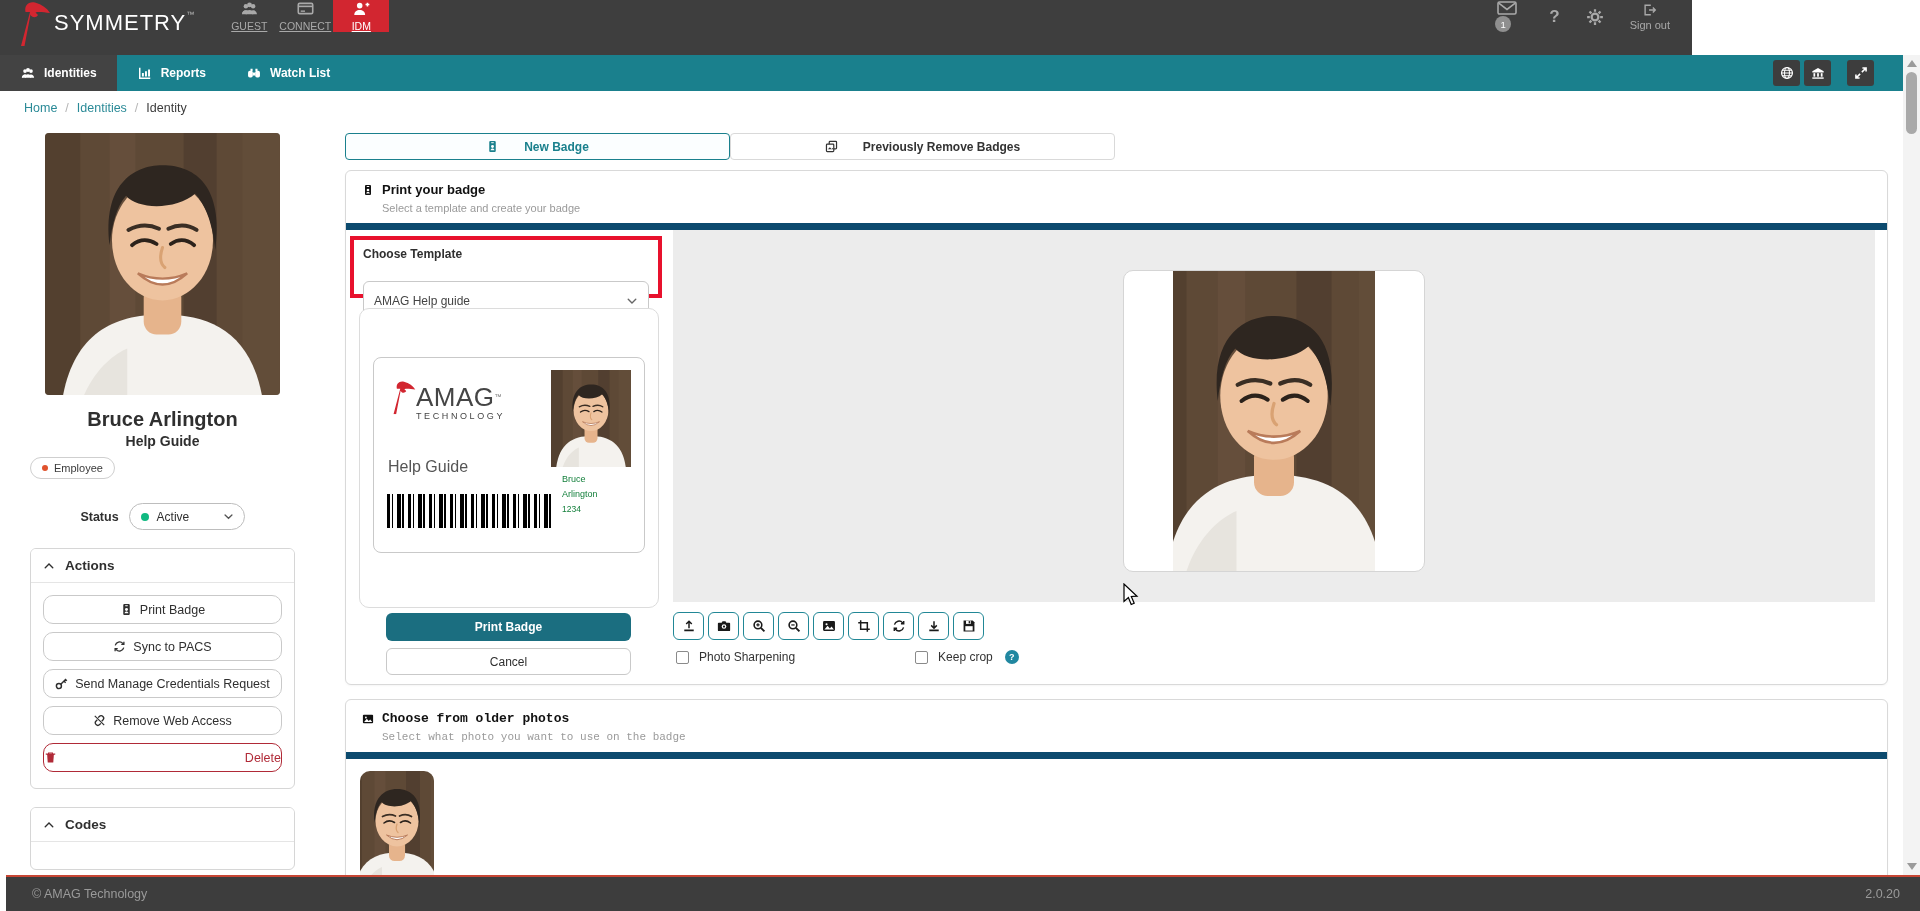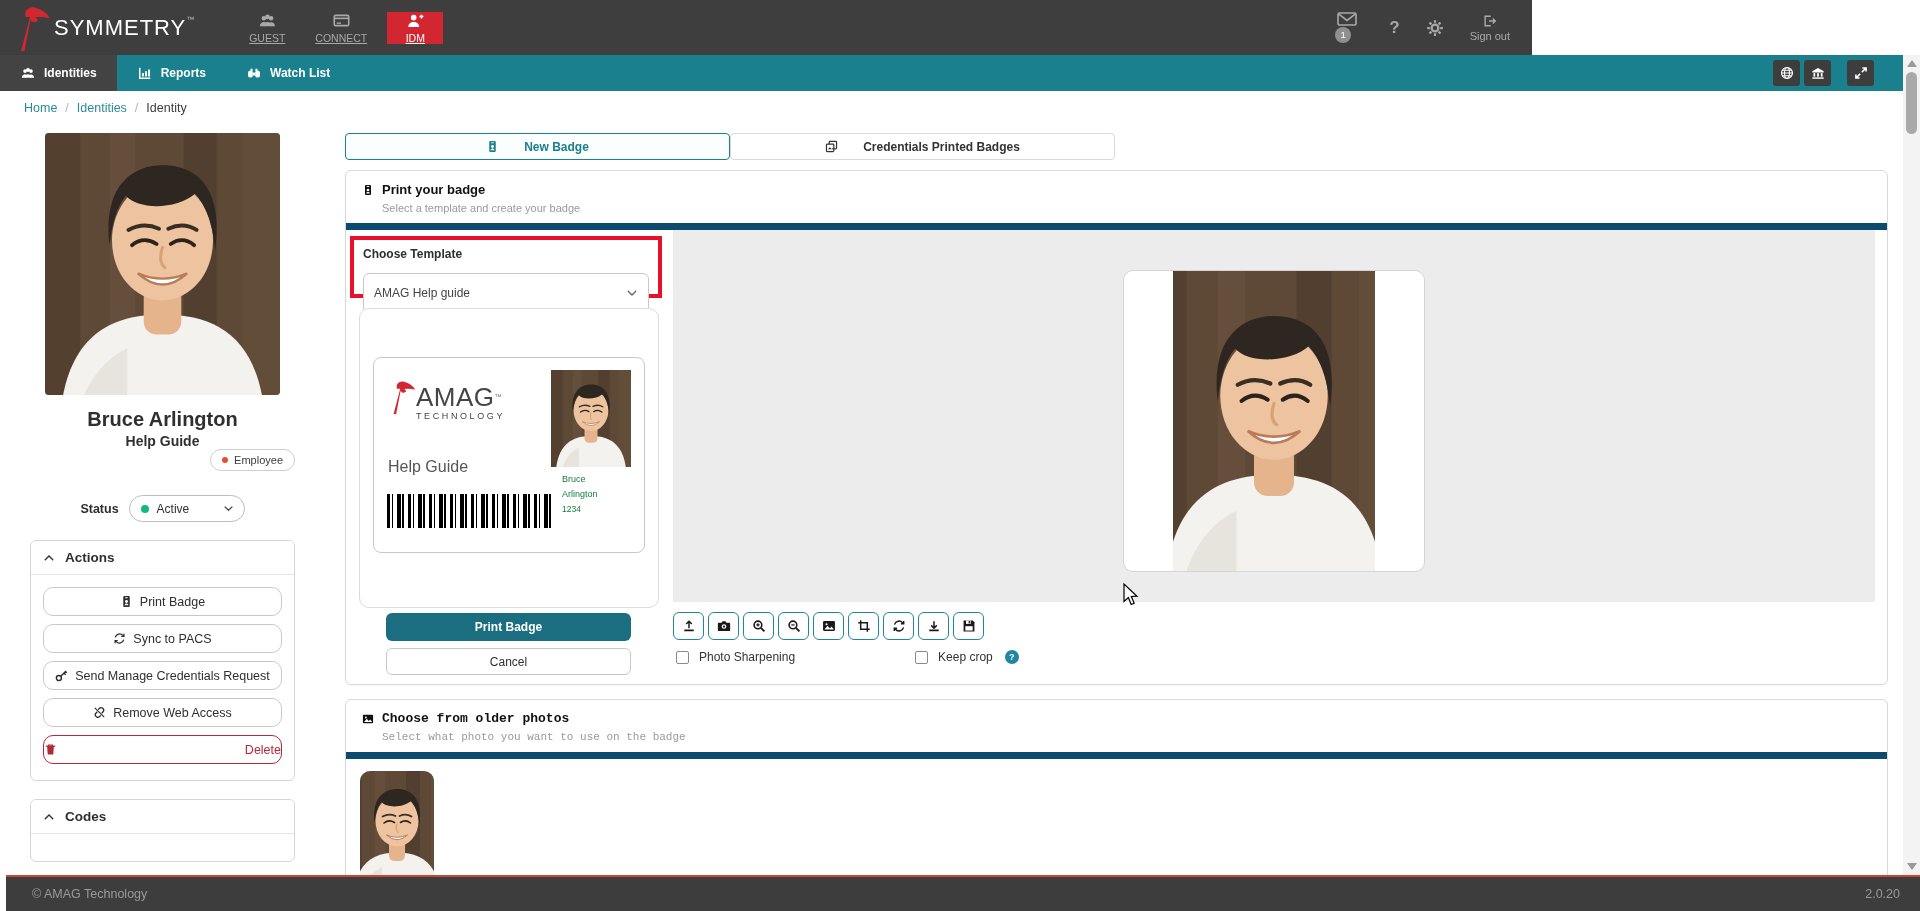--- a/index.html
+++ b/index.html
@@ -1,20 +1,20 @@
 <!DOCTYPE html>
 <html><head>
 <meta charset="utf-8">
 <style>
   * { margin:0; padding:0; box-sizing:border-box; }
   html,body { width:1920px; height:911px; overflow:hidden; font-family:"Liberation Sans", sans-serif; background:#fff; }
   .stage { position:relative; width:1920px; height:911px; background:#fff; overflow:hidden; }
 
   
-  .topbar { position:absolute; left:0; top:0; width:1532px; height:55px; background:#3e3e3e; display:flex; align-items:center; z-index:30;gap:18px; }
+  .topbar { position:absolute; left:0; top:0; width:1692px; height:55px; background:#3e3e3e; display:flex; align-items:flex-start; z-index:30; }
   .brand { display:flex; align-items:center; padding:0 26px 0 10px; }
   .brand-eagle { width:42px; height:46px; margin-right:2px; }
   .brand-text { color:#fff; font-size:22px; letter-spacing:1px; font-weight:400; }
   .brand-tm { color:#bbb; font-size:8px; vertical-align:top; }
   .app-tab { width:56px; display:flex; flex-direction:column; align-items:center; justify-content:center; gap:3px; color:#a9a9a9; font-size:10.5px; cursor:pointer;text-decoration:underline; }
   .app-tab svg { width:17px; height:17px; }
   .app-tab.active { background:#d22630; color:#fff; }
   .topbar-right { margin-left:auto; display:flex; align-items:center; gap:26px; padding-right:22px; color:#a9a9a9; }
   .mailwrap { position:relative; width:26px; height:34px; }
   .mailwrap svg { width:20px; height:16px; }
@@ -37,21 +37,21 @@
   .crumbbar { position:absolute; left:0; top:91px; width:1920px; height:34px; display:flex; align-items:center; padding:0 24px; font-size:12.5px; background:#fff; }
   .crumb-link { color:#2a8a97; margin-right:8px; cursor:pointer; }
   .crumb-sep { color:#b5b5b5; margin-right:8px; }
   .crumb-cur { color:#3b3b3b; }
 
   
   .sidebar { position:absolute; left:30px; top:133px; width:265px; }
   .profile-photo { display:block; width:235px; height:262px; margin-left:15px; border-radius:4px; overflow:hidden; }
   .p-name { margin-top:13px; text-align:center; font-size:20px; font-weight:bold; color:#2f2f2f; }
   .p-title { text-align:center; font-size:14px; font-weight:bold; color:#2f2f2f; margin-top:2px; }
-  .pillwrap { text-align:right; margin-top:0; }
+  .pillwrap { text-align:left; margin-top:8px; }
   .type-pill { display:inline-flex; align-items:center; gap:6px; border:1px solid #cfcfcf; border-radius:13px; padding:4px 11px; font-size:11px; color:#3b3b3b; background:#fff; }
   .dot { width:6px; height:6px; border-radius:50%; display:inline-block; }
   .dot-orange { background:#e0522d; }
   .dot-green { width:8px; height:8px; background:#10b981; }
   .status-row { margin-top:24px; display:flex; align-items:center; justify-content:center; gap:10px; }
   .status-label { font-size:12.5px; font-weight:bold; color:#2f2f2f; }
   .status-select { display:flex; align-items:center; gap:8px; border:1px solid #bdbdbd; border-radius:14px; height:27px; padding:0 10px 0 11px; font-size:12px; color:#2f2f2f; background:#fff; width:116px; cursor:pointer; }
   .status-select svg { width:11px; height:11px; margin-left:auto; color:#555; }
 
   .panel { margin-top:18px; border:1px solid #d6d6d6; border-radius:6px; background:#fff; overflow:hidden; }
@@ -78,21 +78,21 @@
   .card { border:1px solid #d9d9d9; border-radius:6px; background:#fff; box-shadow:0 1px 2px rgba(0,0,0,.04); }
   .print-card { margin-top:10px; width:1543px; height:515px; }
   .card-head { padding:11px 16px 9px; border-bottom:7px solid #0c4a6e; }
   .card-title { display:flex; align-items:center; gap:8px; font-size:13px; font-weight:bold; color:#111; }
   .card-title svg { width:12px; height:12px; }
   .card-sub { font-size:11px; color:#9a9a9a; margin:5px 0 0 20px; }
   .print-body { position:relative; height:458px; }
 
   .tpl-annotation { position:absolute; left:4px; top:6px; width:312px; height:62px; border:4px solid #e8112d; padding:7px 9px; background:#fff; }
   .tpl-label { font-size:12px; font-weight:bold; color:#2f2f2f; }
-  .tpl-select { margin-top:12px; display:flex; align-items:center; border:1px solid #c9c9c9; border-radius:6px; height:40px; padding:0 10px; font-size:12px; color:#444; cursor:pointer; background:#fff; }
+  .tpl-select { margin-top:20px; display:flex; align-items:center; border:1px solid #c9c9c9; border-radius:6px; height:40px; padding:0 10px; font-size:12px; color:#444; cursor:pointer; background:#fff; }
   .tpl-select svg { width:12px; height:12px; margin-left:auto; color:#666; }
 
   .preview-card { position:absolute; left:13px; top:78px; width:300px; height:300px; border:1px solid #dcdcdc; border-radius:10px; background:#fff; }
   .badge-inner { position:relative; margin:48px auto 0; width:272px; height:196px; border:1px solid #c9c9c9; border-radius:8px; background:#fff; padding:12px; }
   .amag-logo { display:flex; align-items:flex-start; }
   .amag-eagle { width:30px; height:54px; }
   .amag-word { font-size:26px; color:#454545; letter-spacing:.5px; line-height:26px; margin-top:14px; }
   .amag-tm { font-size:7px; color:#777; vertical-align:top; }
   .amag-tech { font-size:9px; letter-spacing:2.6px; color:#454545; margin-top:1px; }
   .badge-role { position:absolute; left:14px; top:100px; font-size:16px; color:#555; }
@@ -493,21 +493,21 @@
       <div class="btab active">
         <svg style="color:#1a808d">
             <use href="#i-badge"></use>
           </svg>
         <span>New Badge</span>
       </div>
       <div class="btab inactive">
         <svg>
             <use href="#i-copies"></use>
           </svg>
-        <span>Credentials Printed Badges</span>
+        <span>Previously Remove Badges</span>
       </div>
     </div>
 
     <section class="card print-card">
       <div class="card-head">
         <div class="card-title">
           <svg>
               <use href="#i-badge"></use>
             </svg>
           <span>Print your badge</span>

